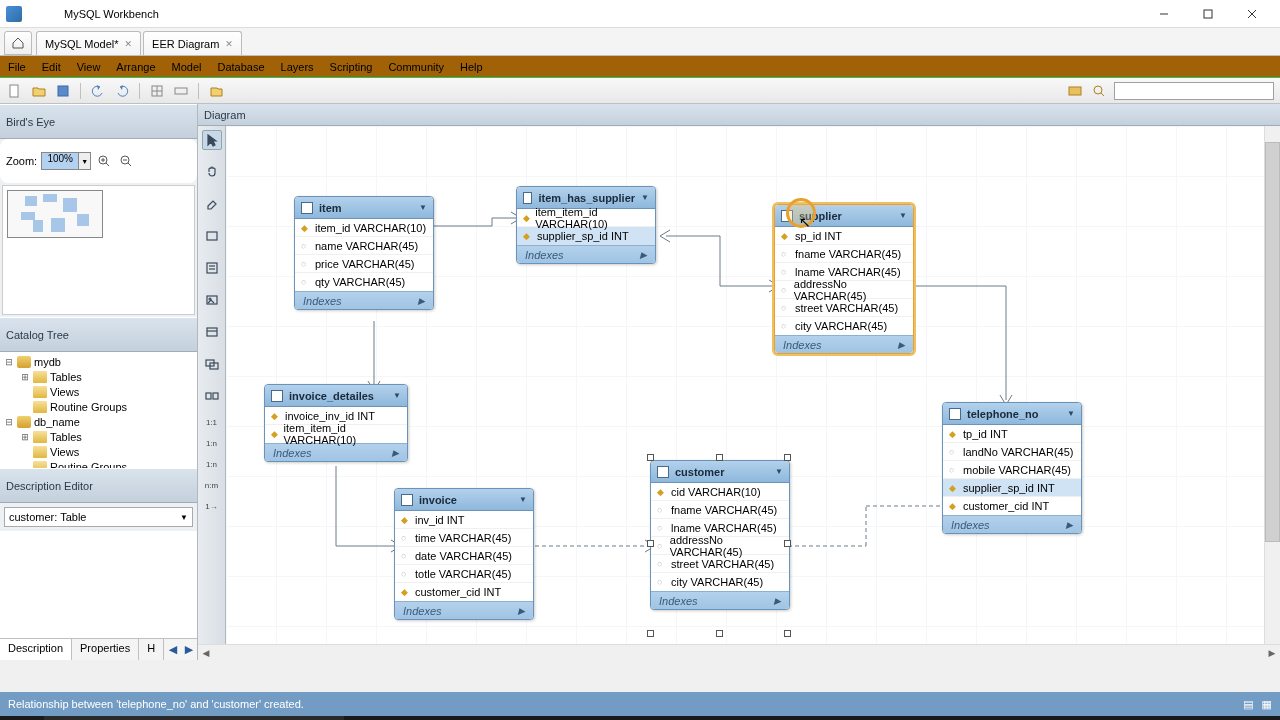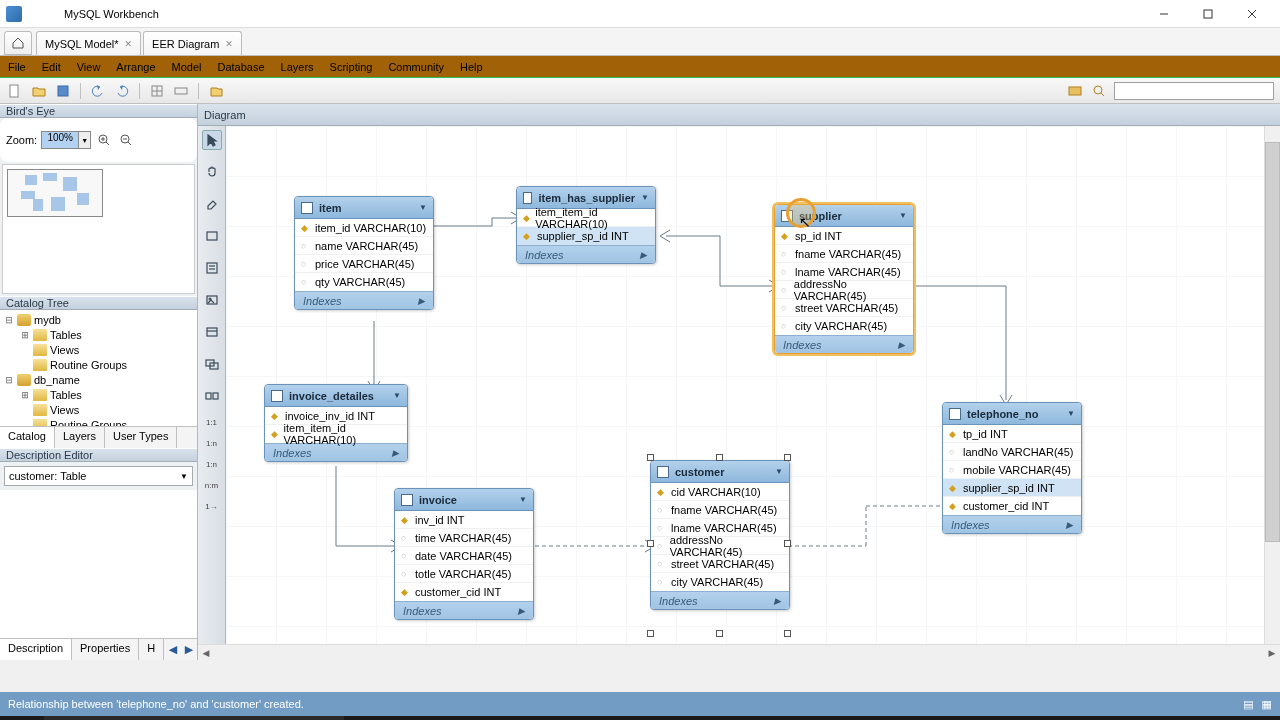--- a/index.html
+++ b/index.html
@@ -26,21 +26,21 @@
 .toolbar { height:26px; background:linear-gradient(#f8f8f8,#e8e8e8); display:flex; align-items:center; padding:0 6px; border-bottom:1px solid #c0c0c0; justify-content:space-between; }
 .tb-left, .tb-right { display:flex; align-items:center; gap:6px; }
 .tb-icon { width:18px; height:18px; display:flex; align-items:center; justify-content:center; }
 .tb-icon svg { width:14px; height:14px; }
 .tb-sep { width:1px; height:16px; background:#c0c0c0; margin:0 2px; }
 .search-box { width:160px; height:18px; border:1px solid #a0a0a0; background:#fff; }
 
 
 .main { display:flex; height:556px; }
 .left { width:198px; background:#eef1f4; border-right:1px solid #b0b8c0; display:flex; flex-direction:column; }
-.panel-head { height:14px; background:linear-gradient(#d9e3ed,#c4d0dc); border-top:1px solid #fff; border-bottom:1px solid #a0acb8; padding:0 6px; display:flex; align-items:center; font-weight:400; color:#2a3a4a; }
+.panel-head { height:35px; background:linear-gradient(#d9e3ed,#c4d0dc); border-top:1px solid #fff; border-bottom:1px solid #a0acb8; padding:0 6px; display:flex; align-items:center; font-weight:400; color:#2a3a4a; }
 
 .zoom-row { height:44px; display:flex; align-items:center; padding:0 6px; gap:4px; background:#fff;border-radius:8px; }
 .zoom-input { width:38px; height:18px; border:1px solid #888; background:#b3d1f0; text-align:center; font-size:10px; }
 .zoom-dd { width:12px; height:18px; border:1px solid #888; border-left:none; background:#eee; display:flex; align-items:center; justify-content:center; font-size:7px; }
 
 .birdseye-canvas { height:130px; background:#fff; margin:2px; border:1px solid #ccc; position:relative; }
 .be-rect { position:absolute; border:1px solid #888; background:#f8f8f8; }
 .be-mini { position:absolute; background:#a8c7e8; }
 
 .tree { flex:0 0 116px; background:#fff; margin:0; overflow:auto; padding:2px; }
@@ -309,25 +309,20 @@
           <span class="expander"></span>
           <span class="ticon folder"></span>
           <span>Views</span>
         </div>
       <div class="tree-row" style="padding-left:18px">
           <span class="expander"></span>
           <span class="ticon folder"></span>
           <span>Routine Groups</span>
         </div>
     </div>
-    <div class="side-tabs">
-      <div class="side-tab active">Catalog</div>
-      <div class="side-tab">Layers</div>
-      <div class="side-tab">User Types</div>
-    </div>
 
     <div class="panel-head">Description Editor</div>
     <div class="desc-select">
         <span>customer:  Table</span>
         <span style="font-size:8px">▼</span>
       </div>
     <div class="desc-body"></div>
 
     <div class="bottom-side-tabs">
       <div class="side-tab active">Description</div>

